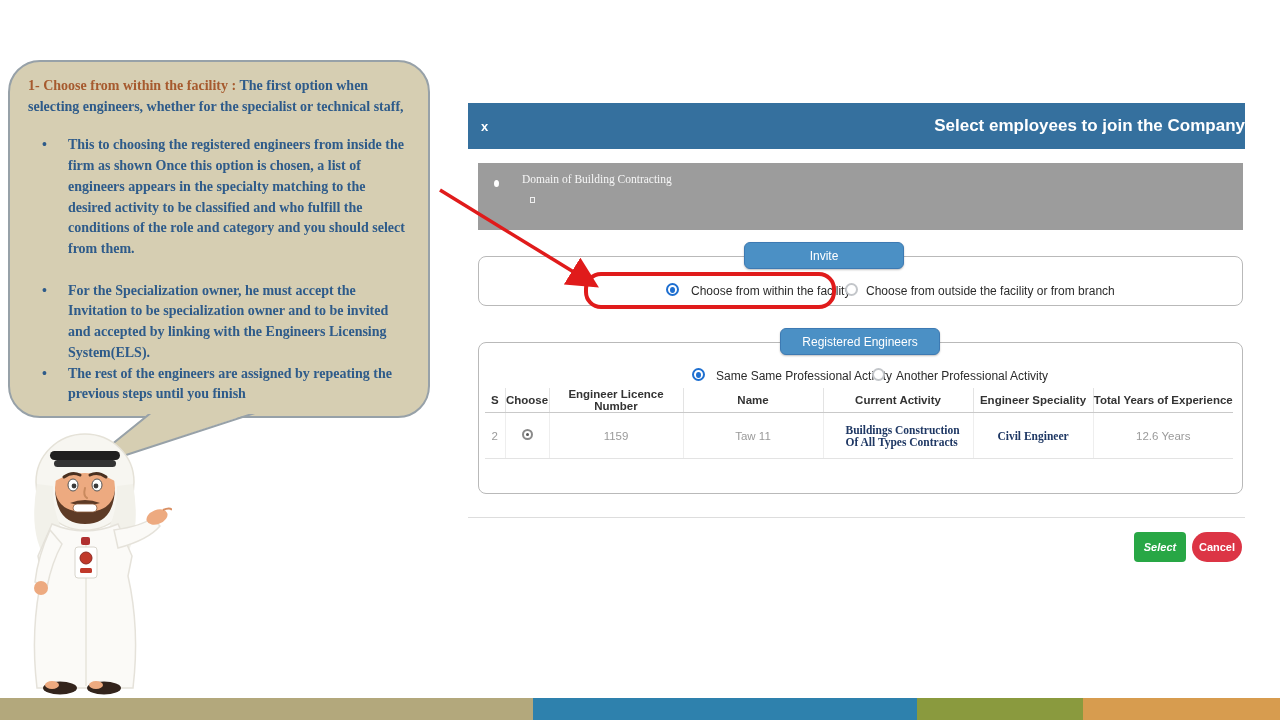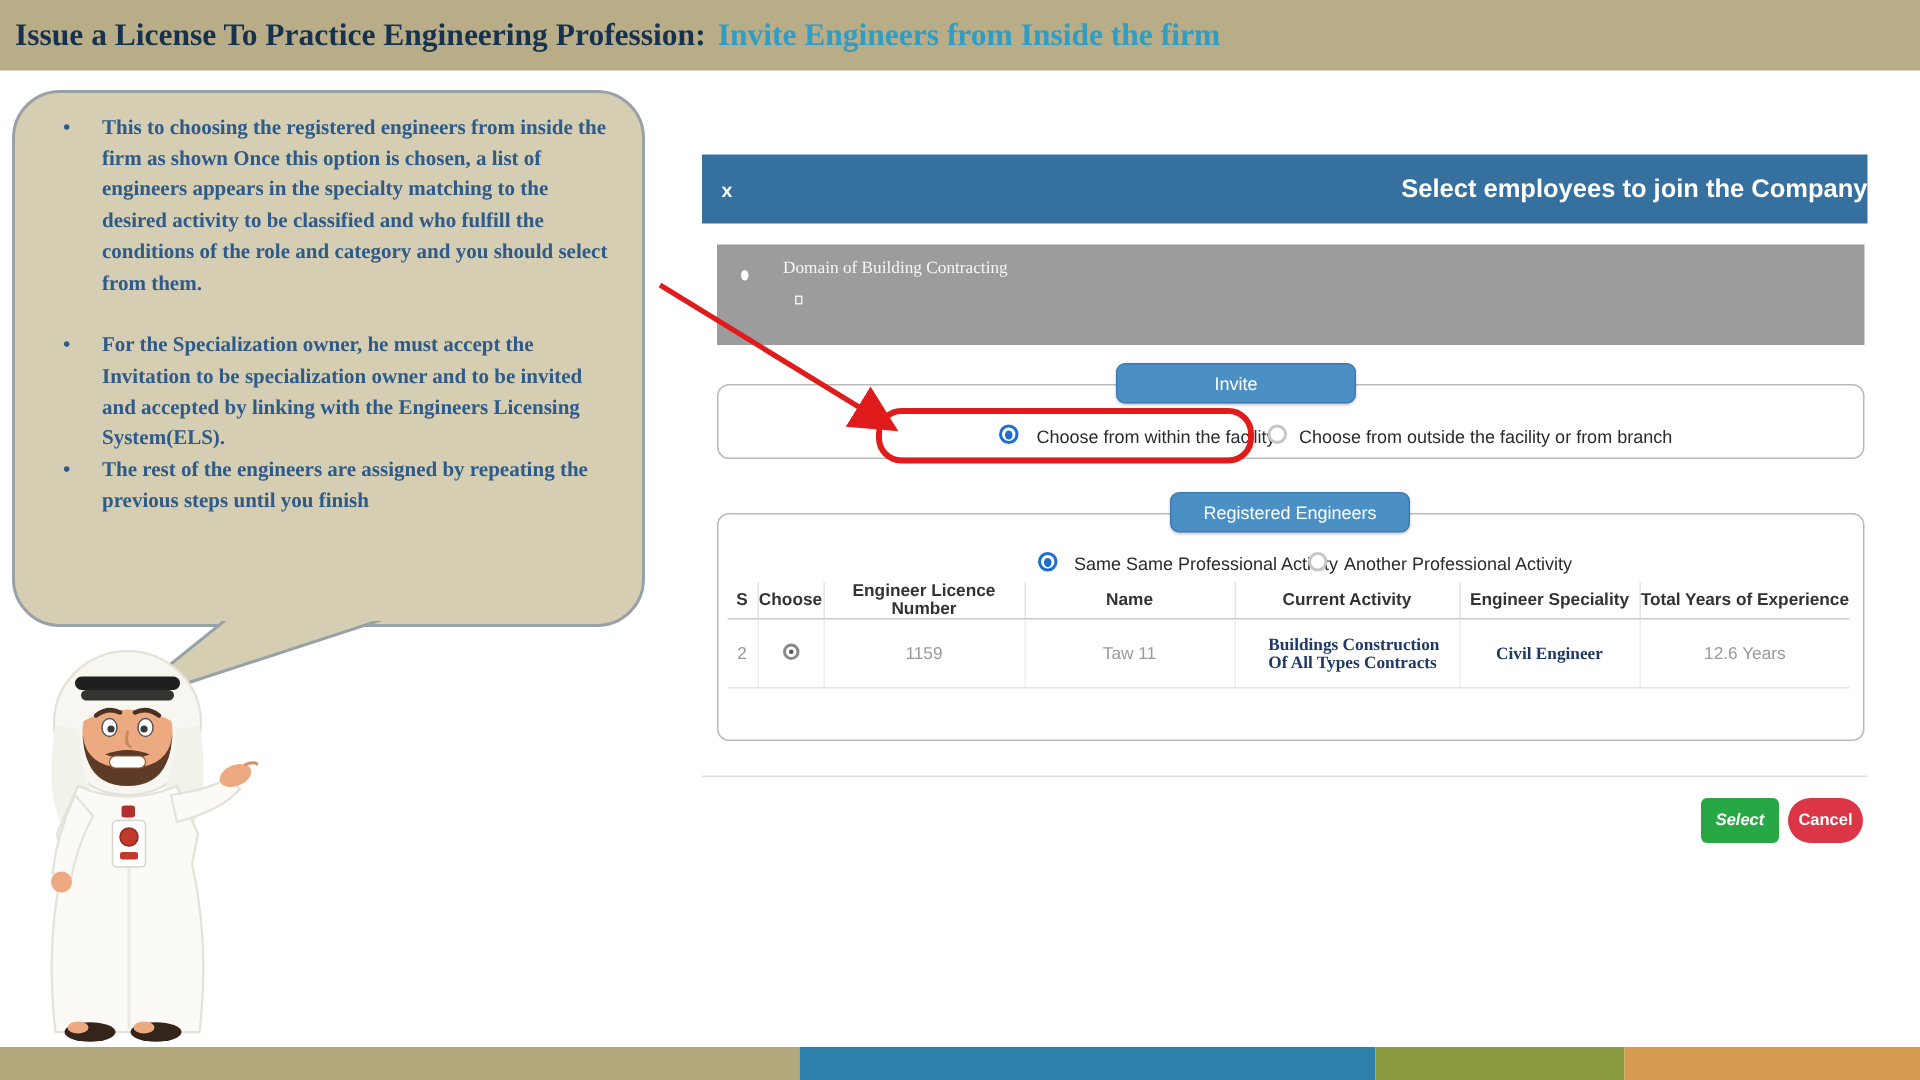--- a/index.html
+++ b/index.html
@@ -14,21 +14,21 @@
   .titlebar .t-main { color:#16324e; }
   .titlebar .t-accent { color:#2f9dc4; margin-left:8px; }
 
   
   .bubble { position:absolute; left:8px; top:60px; width:422px; height:358px;
             background:#d6ceb2; border:2px solid #97a1a8; border-radius:32px;
             padding:14px 16px 10px 18px;
             font-family:"Liberation Serif", serif; font-weight:bold; font-size:14px;
             color:#2e5b8a; line-height:1.48; }
   .bubble .head-brown { color:#a65a2e; }
-  .bubble ul { list-style:none; margin-top:0; }
+  .bubble ul { list-style:none; margin-top:18px; }
   .bubble li { position:relative; padding-left:40px; }
   .bubble li::before { content:"•"; position:absolute; left:14px; color:#2e5b8a; }
   .bubble li.gap { margin-top:21px; }
   .bubble-tail { position:absolute; left:70px; top:414px; width:200px; height:60px; }
 
   
   .modal-header { position:absolute; left:468px; top:103px; width:777px; height:46px;
                   background:#35709e; color:#fff; display:flex; align-items:center; }
   .modal-close { margin-left:13px; font-size:13px; font-weight:bold; cursor:pointer; }
   .modal-title { margin-left:auto; margin-right:0; font-size:17px; font-weight:bold; }
@@ -102,26 +102,26 @@
   .foot.tan { left:0; width:533px; background:#b3a87c; }
   .foot.blue { left:533px; width:384px; background:#2e81ad; }
   .foot.olive { left:917px; width:166px; background:#8a9a3e; }
   .foot.orange { left:1083px; width:197px; background:#d79c4f; }
 </style>
 </head>
 <body>
 
 <div class="stage">
 
-  <div class="titlebar">
-    <span class="t-main">Issue a License To Practice Engineering Profession:</span>
-    <span class="t-accent">Invite Engineers from Inside the firm</span>
-  </div>
 
   <div class="bubble">
+    <p>
+      <span class="head-brown">1- Choose from within the facility :</span>
+      <span>The first option when selecting engineers, whether for the specialist or technical staff,</span>
+    </p>
     <ul>
       <li>This to choosing the registered engineers from inside the firm as shown Once this option is chosen, a list of engineers appears in the specialty matching to the desired activity to be classified and who fulfill the conditions of the role and category and you should select from them.</li>
       <li class="gap">For the Specialization owner, he must accept the Invitation to be specialization owner and to be invited and accepted by linking with the Engineers Licensing System(ELS).</li>
       <li>The rest of the engineers are assigned by repeating the previous steps until you finish</li>
     </ul>
   </div>
   <svg class="bubble-tail" viewBox="0 0 200 60">
     <polygon points="82,-3 188,-3 10,56" fill="#d6ceb2"></polygon>
     <path d="M82,-2 L10,56 L188,-2" fill="none" stroke="#97a1a8" stroke-width="2"></path>
   </svg>

